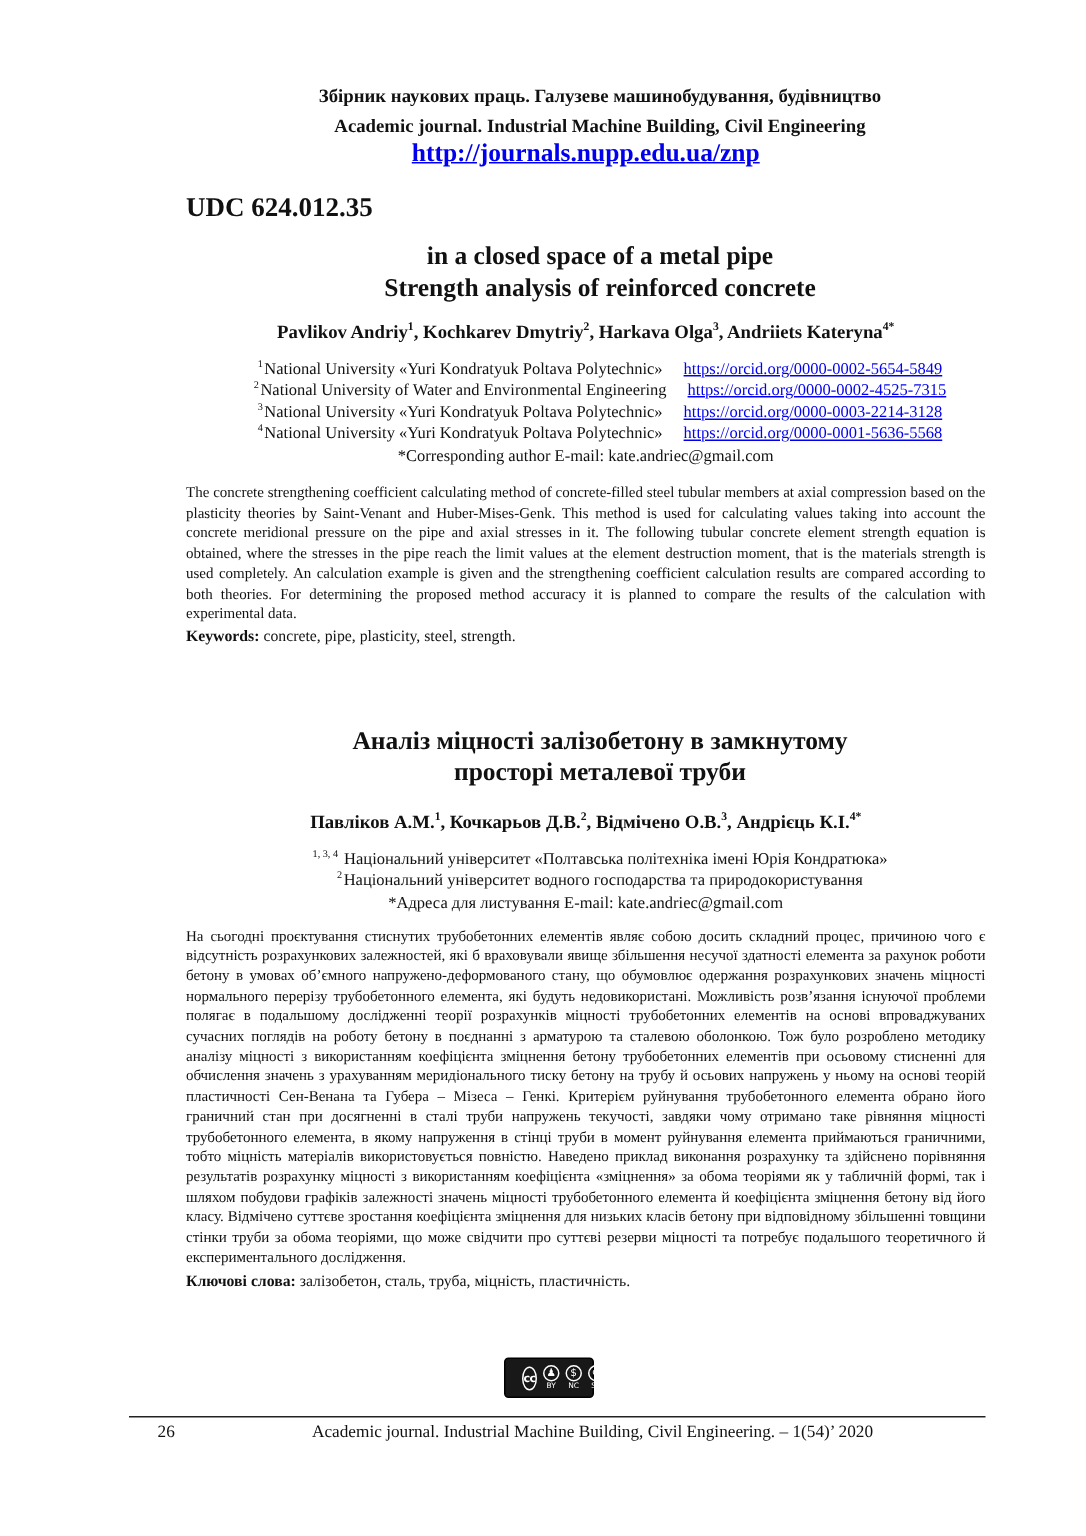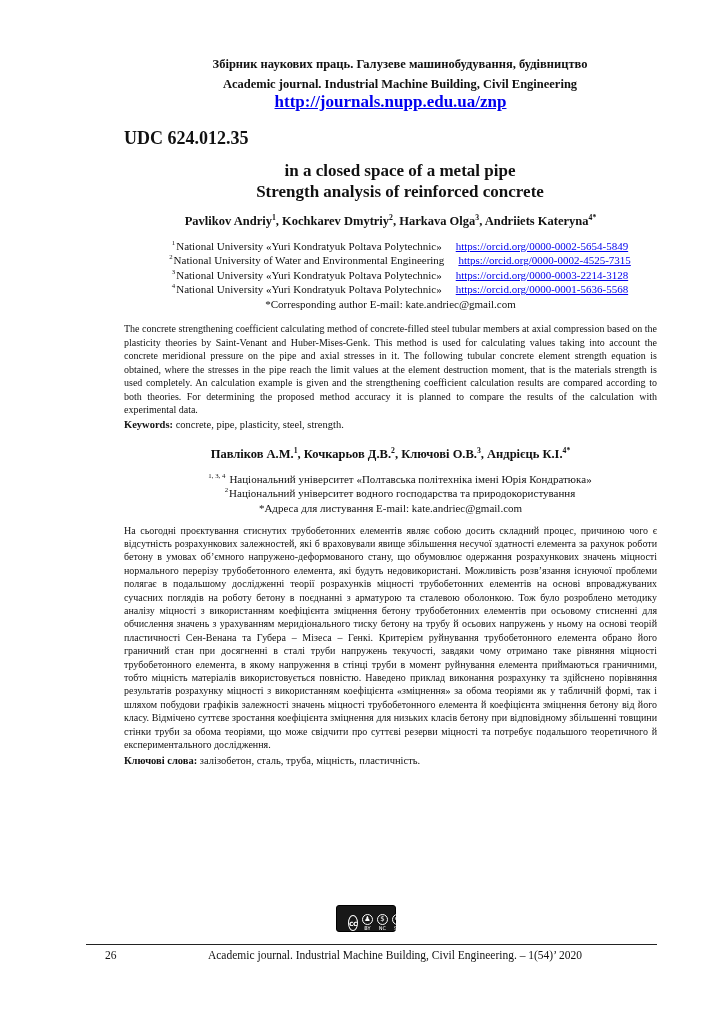--- a/index.html
+++ b/index.html
@@ -40,21 +40,21 @@
 
   .title-uk { margin-top: 51px; }
   .authors-uk { margin-top: 14px; }
   .abstract-uk { margin-top: 8px; }
 
   
   .cc-badge {
     position: absolute; left: 336px; top: 905px;
     width: 60px; height: 27px;
     background: #181818; border: 1px solid #000; border-radius: 3px;
-    display: flex; align-items: flex-end; justify-content: center; gap: 4px;
+    display: flex; align-items: center; justify-content: center; gap: 4px;
     box-sizing: border-box;
   }
   .cc-logo {
     width: 16px; height: 16px; border: 1.6px solid #fff; border-radius: 50%;
     color: #fff; font-size: 7.5px; font-weight: bold; letter-spacing: -0.5px;
     display: flex; align-items: center; justify-content: center;
     font-family: "DejaVu Sans", sans-serif; box-sizing: border-box;
   }
   .cc-item { display: flex; flex-direction: column; align-items: center; }
   .cc-item .circ {
@@ -106,22 +106,26 @@
         <div class="affil-row"><sup>4</sup><span class="org">National University «Yuri Kondratyuk Poltava Polytechnic»</span><a class="link orcid" href="#">https://orcid.org/0000-0001-5636-5568</a></div>
       </div>
     <p class="corresponding">*Corresponding author E-mail: kate.andriec@gmail.com</p>
 
     <p class="abstract">The concrete strengthening coefficient calculating method of concrete-filled steel tubular members at axial compression based on the plasticity theories by Saint-Venant and Huber-Mises-Genk. This method is used for calculating values taking into account the concrete meridional pressure on the pipe and axial stresses in it. The following tubular concrete element strength equation is obtained, where the stresses in the pipe reach the limit values at the element destruction moment, that is the materials strength is used completely. An calculation example is given and the strengthening coefficient calculation results are compared according to both theories. For determining the proposed method accuracy it is planned to compare the results of the calculation with experimental data.</p>
 
     <p class="keywords">
       <span class="b">Keywords:</span><span> concrete, pipe, plasticity, steel, strength.</span>
     </p>
 
+    <div class="title title-uk">
+      <div>Аналіз міцності залізобетону в замкнутому</div>
+      <div>просторі металевої труби</div>
+    </div>
 
-    <p class="authors authors-uk"><span>Павліков А.М.</span><sup>1</sup>, <span>Кочкарьов Д.В.</span><sup>2</sup>, <span>Ключові О.В.</span><sup>3</sup>, <span>Андрієць К.І.</span><sup>4*</sup></p>
+    <p class="authors authors-uk"><span>Павліков А.М.</span><sup>1</sup>, <span>Кочкарьов Д.В.</span><sup>2</sup>, <span>Відмічено О.В.</span><sup>3</sup>, <span>Андрієць К.І.</span><sup>4*</sup></p>
 
     <div class="affiliations">
         <div class="affil-row"><sup class="multi">1, 3, 4</sup><span class="org">Національний університет «Полтавська політехніка імені Юрія Кондратюка»</span></div>
         <div class="affil-row"><sup>2</sup><span class="org">Національний університет водного господарства та природокористування</span></div>
       </div>
     <p class="corresponding">*Адреса для листування E-mail: kate.andriec@gmail.com</p>
 
     <p class="abstract abstract-uk">На сьогодні проєктування стиснутих трубобетонних елементів являє собою досить складний процес, причиною чого є відсутність розрахункових залежностей, які б враховували явище збільшення несучої здатності елемента за рахунок роботи бетону в умовах об’ємного напружено-деформованого стану, що обумовлює одержання розрахункових значень міцності нормального перерізу трубобетонного елемента, які будуть недовикористані. Можливість розв’язання існуючої проблеми полягає в подальшому дослідженні теорії розрахунків міцності трубобетонних елементів на основі впроваджуваних сучасних поглядів на роботу бетону в поєднанні з арматурою та сталевою оболонкою. Тож було розроблено методику аналізу міцності з використанням коефіцієнта зміцнення бетону трубобетонних елементів при осьовому стисненні для обчислення значень з урахуванням меридіонального тиску бетону на трубу й осьових напружень у ньому на основі теорій пластичності Сен-Венана та Губера – Мізеса – Генкі. Критерієм руйнування трубобетонного елемента обрано його граничний стан при досягненні в сталі труби напружень текучості, завдяки чому отримано таке рівняння міцності трубобетонного елемента, в якому напруження в стінці труби в момент руйнування елемента приймаються граничними, тобто міцність матеріалів використовується повністю. Наведено приклад виконання розрахунку та здійснено порівняння результатів розрахунку міцності з використанням коефіцієнта «зміцнення» за обома теоріями як у табличній формі, так і шляхом побудови графіків залежності значень міцності трубобетонного елемента й коефіцієнта зміцнення бетону від його класу. Відмічено суттєве зростання коефіцієнта зміцнення для низьких класів бетону при відповідному збільшенні товщини стінки труби за обома теоріями, що може свідчити про суттєві резерви міцності та потребує подальшого теоретичного й експериментального дослідження.</p>
 
     <p class="keywords">

